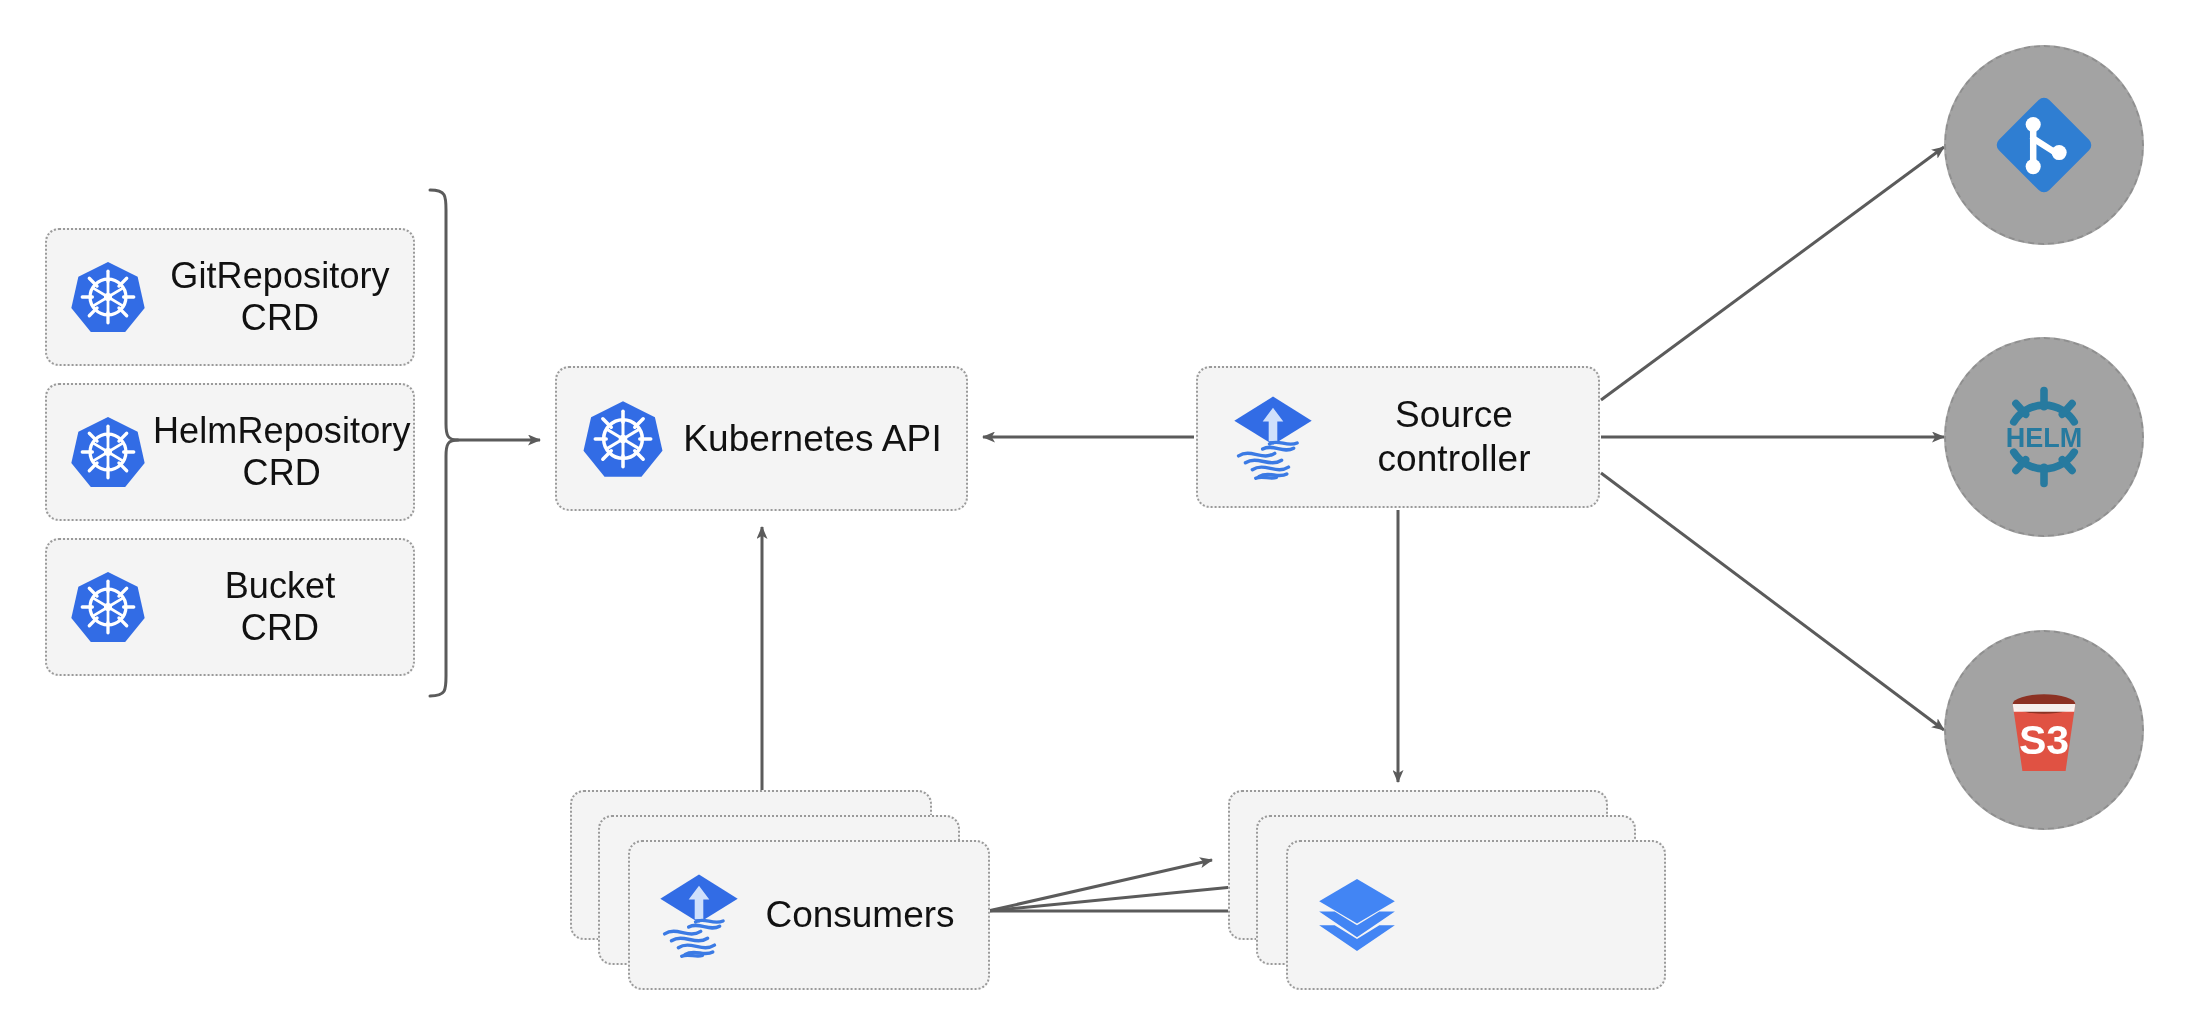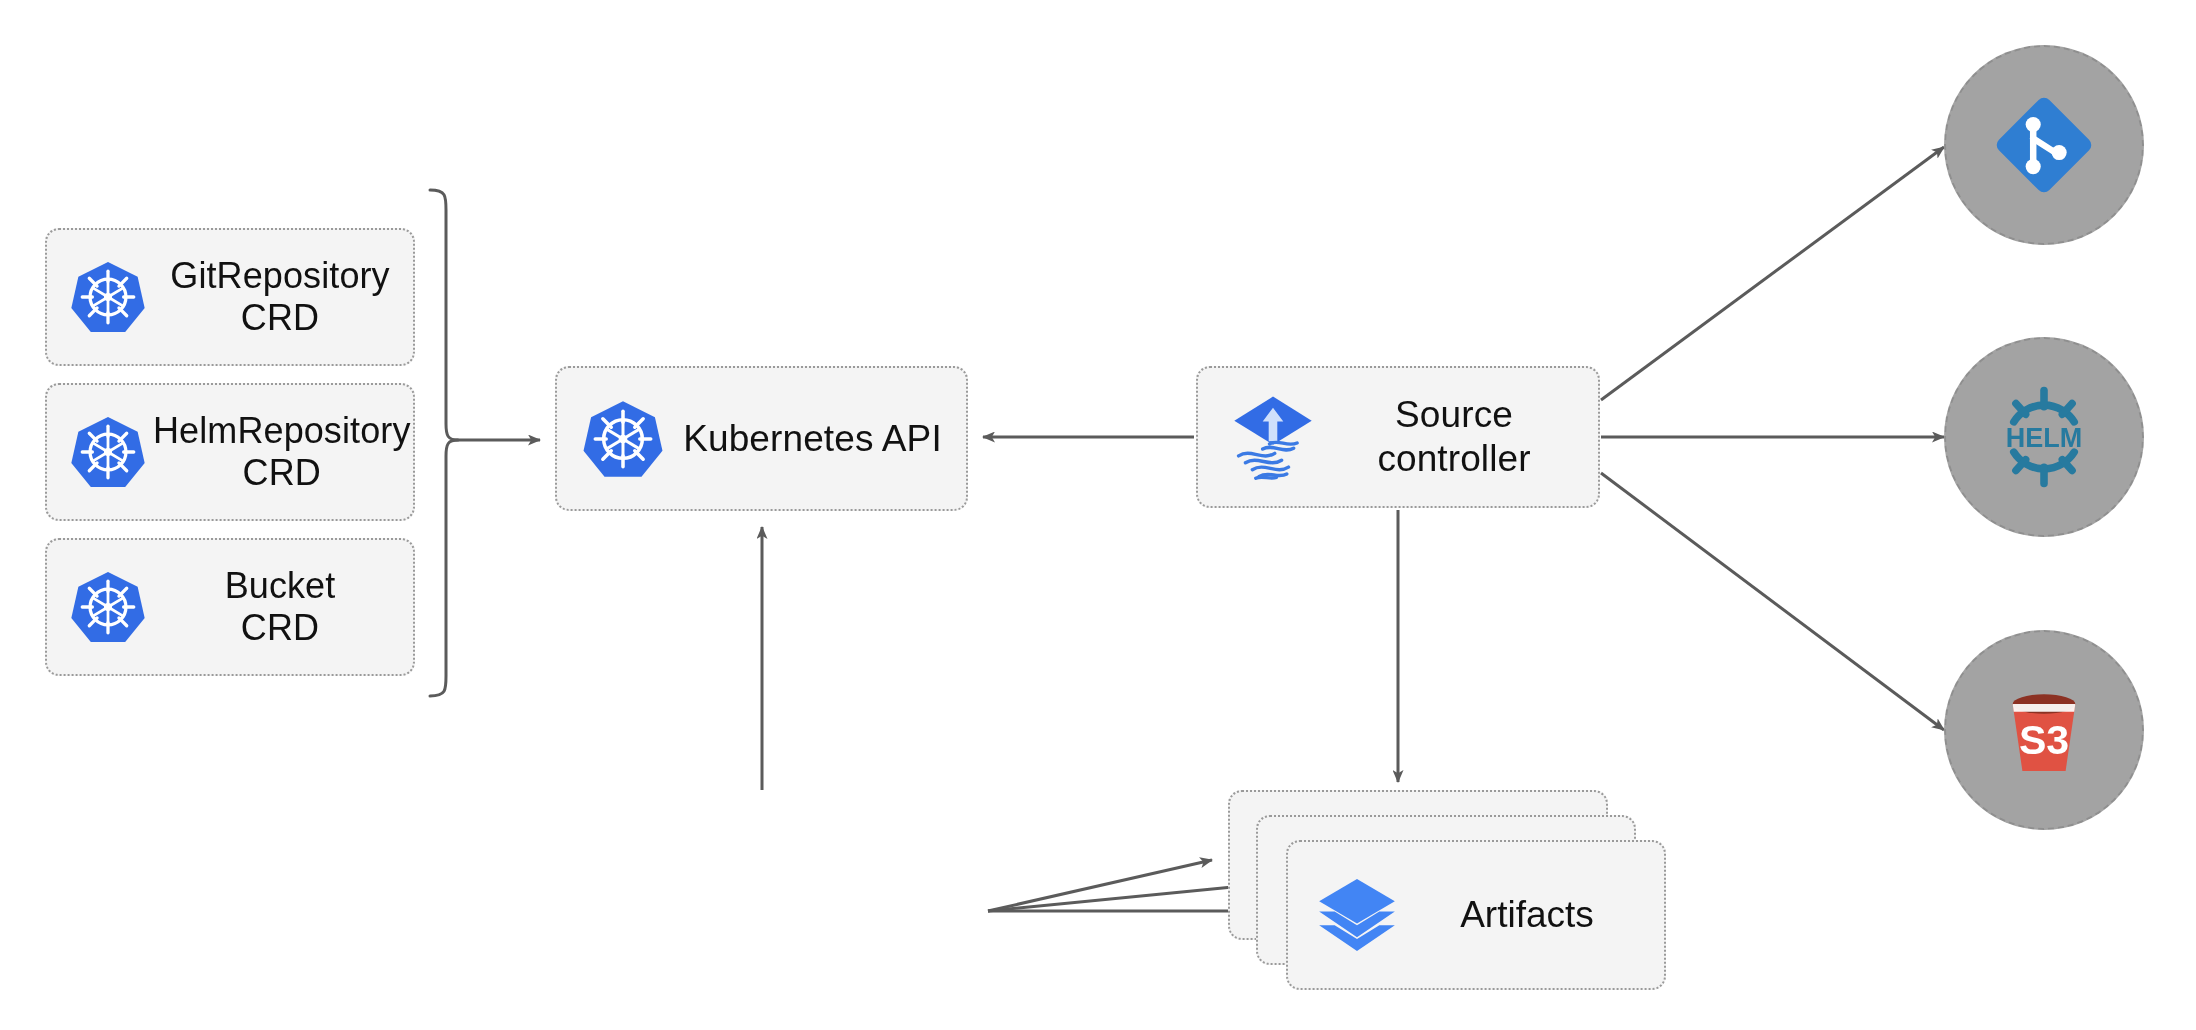--- a/index.html
+++ b/index.html
@@ -281,31 +281,50 @@
         <line x1="50" y1="50" x2="70" y2="62"></line>
         <line x1="50" y1="50" x2="50" y2="72"></line>
         <line x1="50" y1="50" x2="30" y2="62"></line>
         <line x1="50" y1="50" x2="30" y2="38"></line>
       </g>
       <circle cx="50" cy="50" r="5.2" fill="#ffffff"></circle>
     </svg>
     <div class="label">Kubernetes API</div>
   </div>
 
+  <div class="stack" id="node-consumers" style="left:570px; top:790px; width:420px; height:200px;">
+    <div class="sheet s1" style="width:362px; height:150px;"></div>
+    <div class="sheet s2" style="width:362px; height:150px;"></div>
+    <div class="front" style="width:362px; height:150px;">
+      <svg class="ico" viewBox="0 0 100 100">
+        <polygon points="50,3 95,31 50,59 5,31" fill="#326ce5"></polygon>
+        <path d="M50 16 L62 32 L55 32 L55 55 L45 55 L45 32 L38 32 Z" fill="#cfe0fb"></path>
+        <g stroke="#3b7ae4" stroke-width="4" stroke-linecap="round" fill="none">
+          <path d="M10 72 C 24 63, 38 78, 52 69"></path>
+          <path d="M18 80 C 32 71, 46 86, 60 77"></path>
+          <path d="M26 88 C 40 79, 54 94, 68 85"></path>
+          <path d="M34 96 C 45 89, 56 99, 66 93"></path>
+          <path d="M38 64 C 50 57, 62 70, 74 63"></path>
+          <path d="M46 58 C 56 52, 66 62, 78 57"></path>
+          <path d="M30 98 C 38 94, 46 100, 54 97"></path>
+        </g>
+      </svg>
+      <div class="label">Consumers</div>
+    </div>
+  </div>
 
   <div class="stack" id="node-artifacts" style="left:1228px; top:790px; width:440px; height:200px;">
     <div class="sheet s1" style="width:380px; height:150px;"></div>
     <div class="sheet s2" style="width:380px; height:150px;"></div>
     <div class="front" style="width:380px; height:150px;">
       <svg class="ico" viewBox="0 0 100 100">
         <polygon points="50,8 94,34 50,60 6,34" fill="#4285f4"></polygon>
         <polygon points="50,46 94,46 50,76 6,46 6,46 24,46 50,62 76,46" fill="#4285f4"></polygon>
         <polygon points="50,62 94,62 50,92 6,62 6,62 24,62 50,78 76,62" fill="#4285f4"></polygon>
       </svg>
-      <div class="label">Artifacts</div>
     </div>
   </div>
 
   <div class="circle-node" id="node-git-source" style="left:1944px; top:45px;">
     <svg class="ico" viewBox="0 0 100 100">
       <rect x="17" y="17" width="66" height="66" rx="7" transform="rotate(45 50 50)" fill="#2f7ed2"></rect>
       <g stroke="#ffffff" stroke-width="6" fill="none" stroke-linecap="round">
         <line x1="40" y1="32" x2="40" y2="68"></line>
         <path d="M40 44 L62 58"></path>
       </g>

